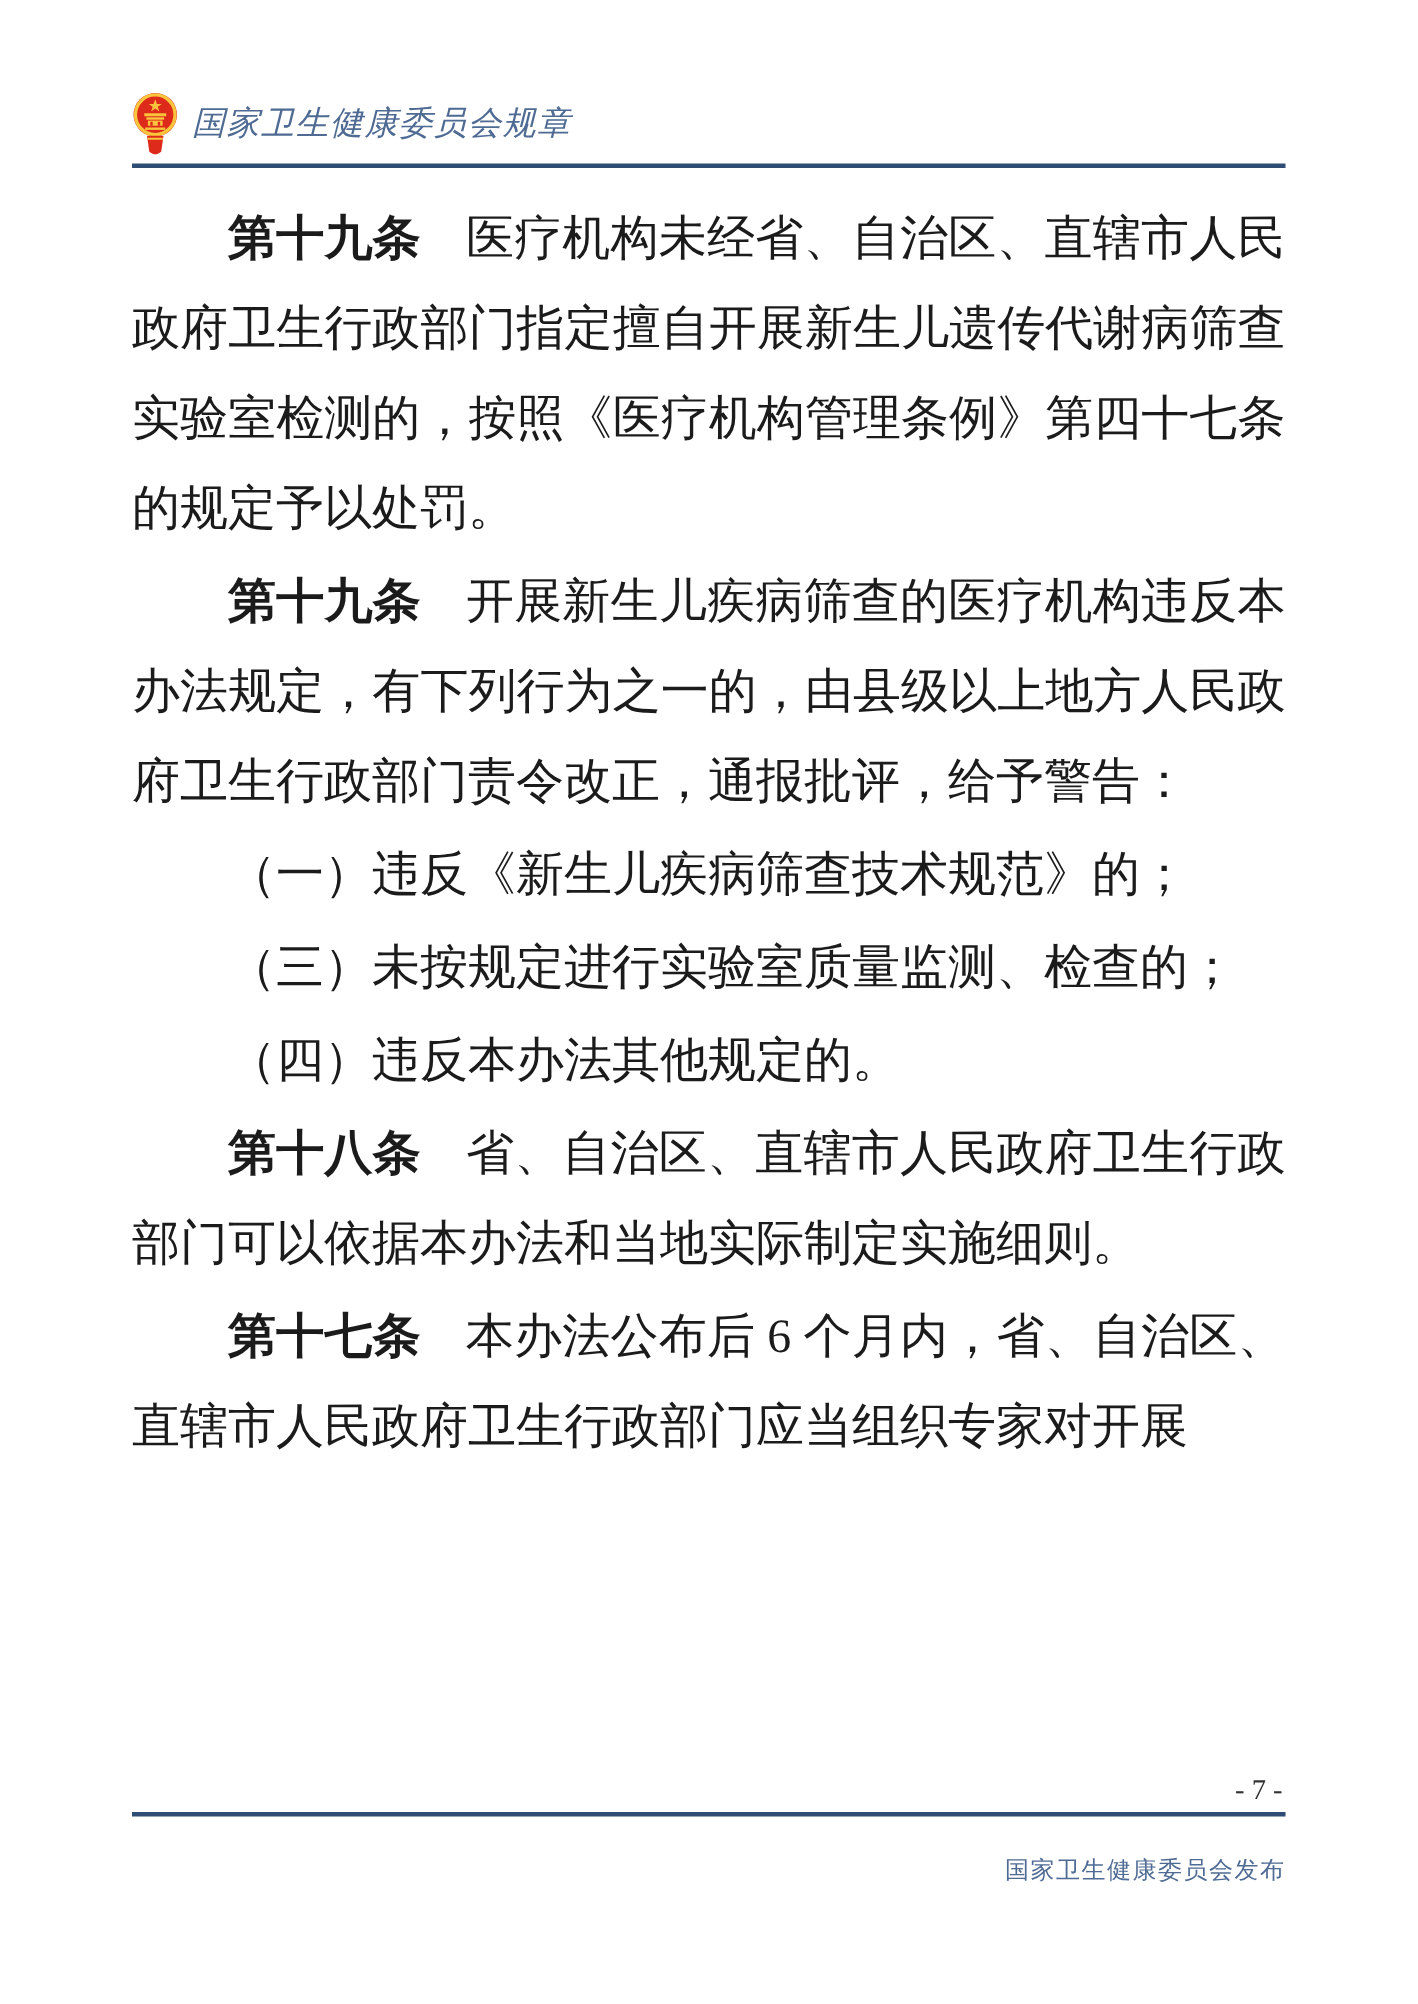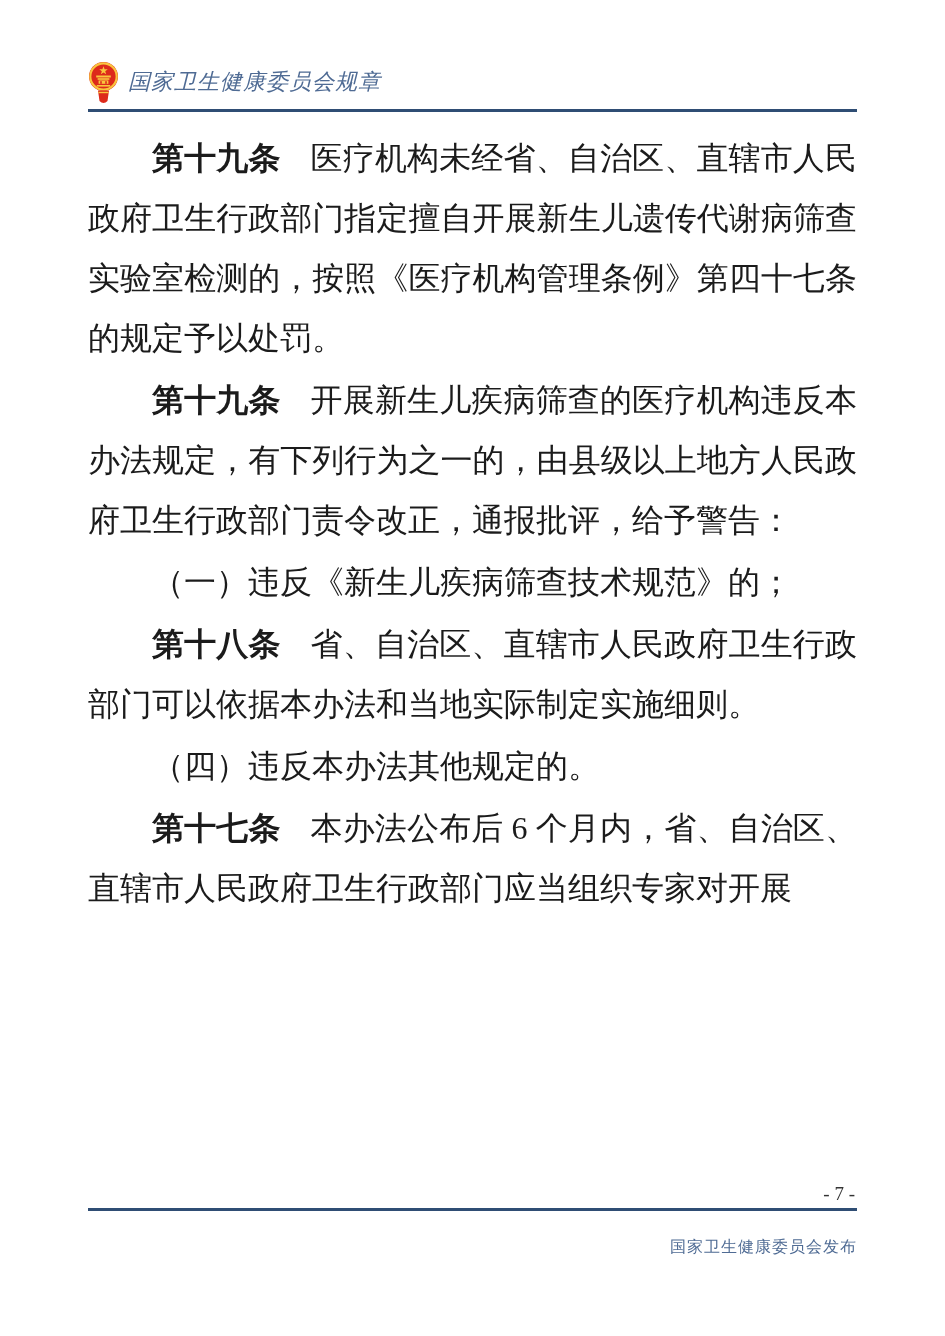--- a/index.html
+++ b/index.html
@@ -118,22 +118,23 @@
       </svg>
       <span class="header-title">国家卫生健康委员会规章</span>
     </div>
     <div class="header-rule"></div>
   </div>
 
   <div class="doc-body" id="doc-body">
       <p class="para"><strong class="lead">第十九条</strong><span>医疗机构未经省、自治区、直辖市人民政府卫生行政部门指定擅自开展新生儿遗传代谢病筛查实验室检测的，按照《医疗机构管理条例》第四十七条的规定予以处罚。</span></p>
       <p class="para"><strong class="lead">第十九条</strong><span>开展新生儿疾病筛查的医疗机构违反本办法规定，有下列行为之一的，由县级以上地方人民政府卫生行政部门责令改正，通报批评，给予警告：</span></p>
       <p class="para"><span>（一）违反《新生儿疾病筛查技术规范》的；</span></p>
+      <p class="para"><span>（三）未按规定进行实验室质量监测、检查的；</span></p>
+      <p class="para"><span>（四）违反本办法其他规定的。</span></p>
       <p class="para"><strong class="lead">第十八条</strong><span>省、自治区、直辖市人民政府卫生行政部门可以依据本办法和当地实际制定实施细则。</span></p>
-      <p class="para"><span>（四）违反本办法其他规定的。</span></p>
       <p class="para"><strong class="lead">第十七条</strong><span>本办法公布后 6 个月内，省、自治区、直辖市人民政府卫生行政部门应当组织专家对开展</span></p>
     </div>
 
   <div class="footer">
     <div class="page-number">- 7 -</div>
     <div class="footer-rule"></div>
     <div class="publisher">国家卫生健康委员会发布</div>
   </div>
 
 </div>

